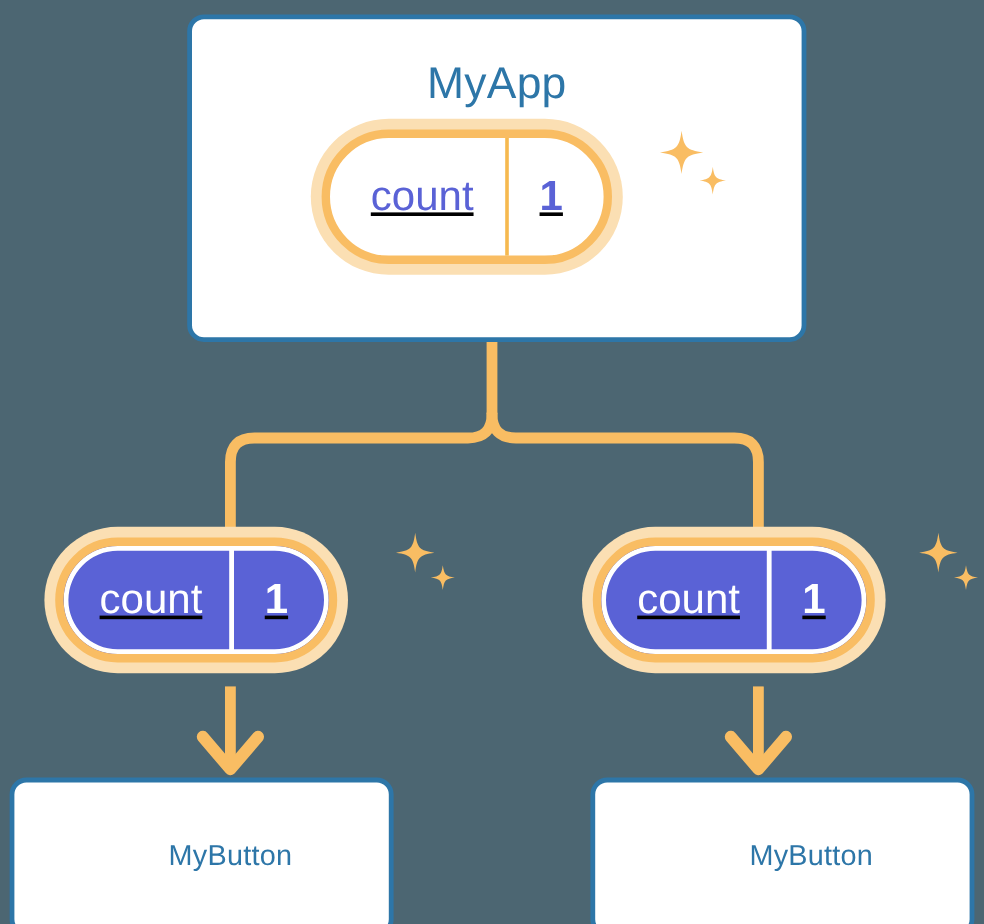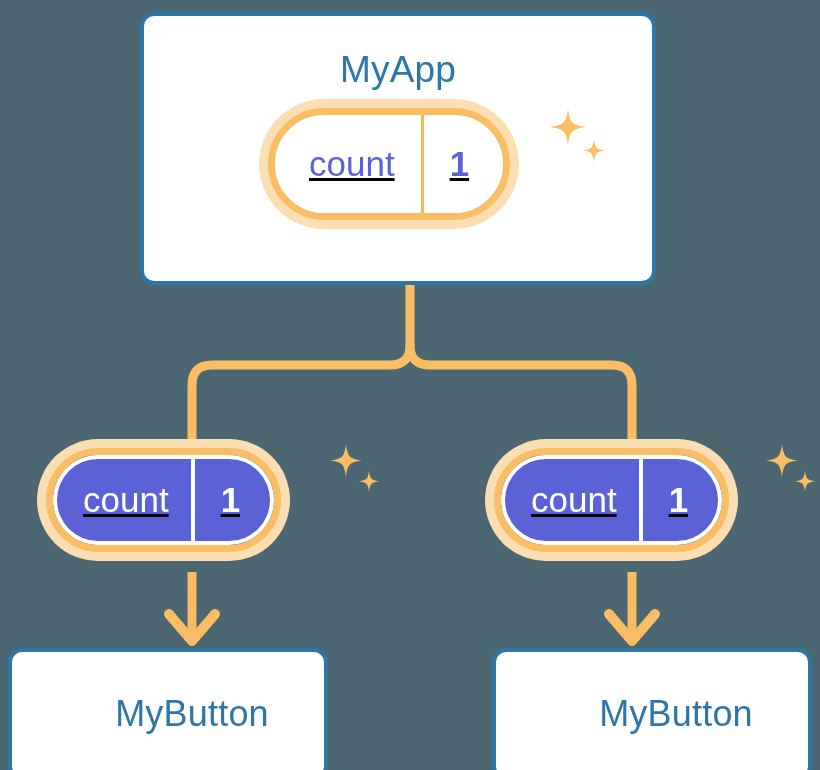--- a/index.html
+++ b/index.html
@@ -25,28 +25,28 @@
   }
   .card-title{
     color:#2d76a8;
     font-size:37px;
     letter-spacing:.2px;
     text-align:center;
     white-space:nowrap;
   }
 
   
-  #app-card{left:140px;top:12px;width:516px;height:273px;}
+  #app-card{left:156px;top:12px;width:516px;height:273px;}
   #app-card .card-title{margin-top:33px;}
 
   
   .btn-card{height:132px;display:flex;align-items:center;justify-content:center;}
   #btn-card-left{left:8px;top:648px;width:320px;}
   #btn-card-right{left:492px;top:648px;width:320px;}
-  .btn-card .card-title{font-size:36px;margin-left:48px;}
+  .btn-card .card-title{font-size:24px;margin-left:48px;}
 
   
   .pill-wrap{
     position:absolute;
     z-index:3;
     display:inline-block;
   }
   .pill{
     position:relative;
     box-sizing:border-box;

